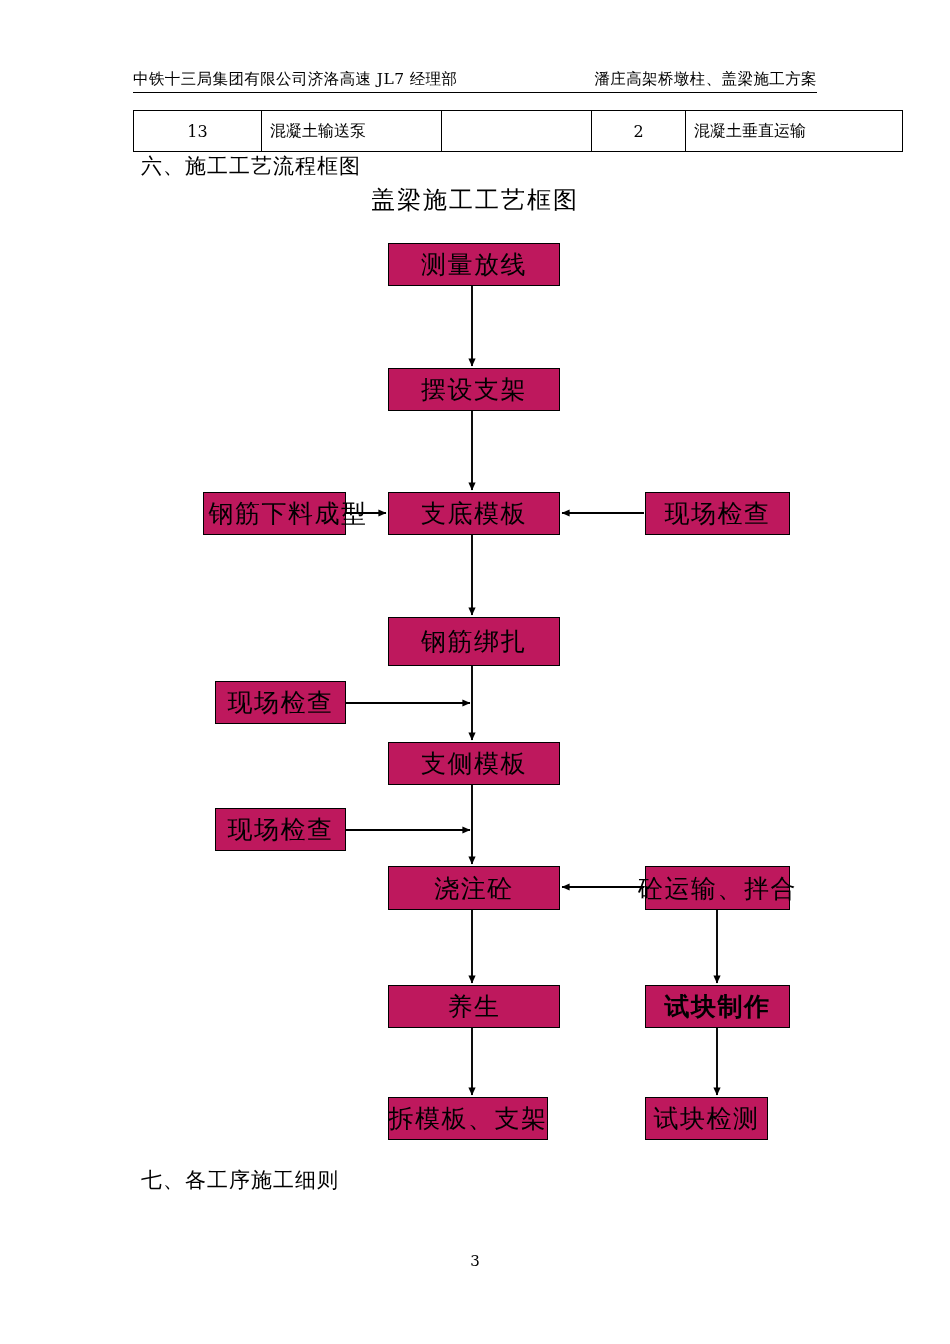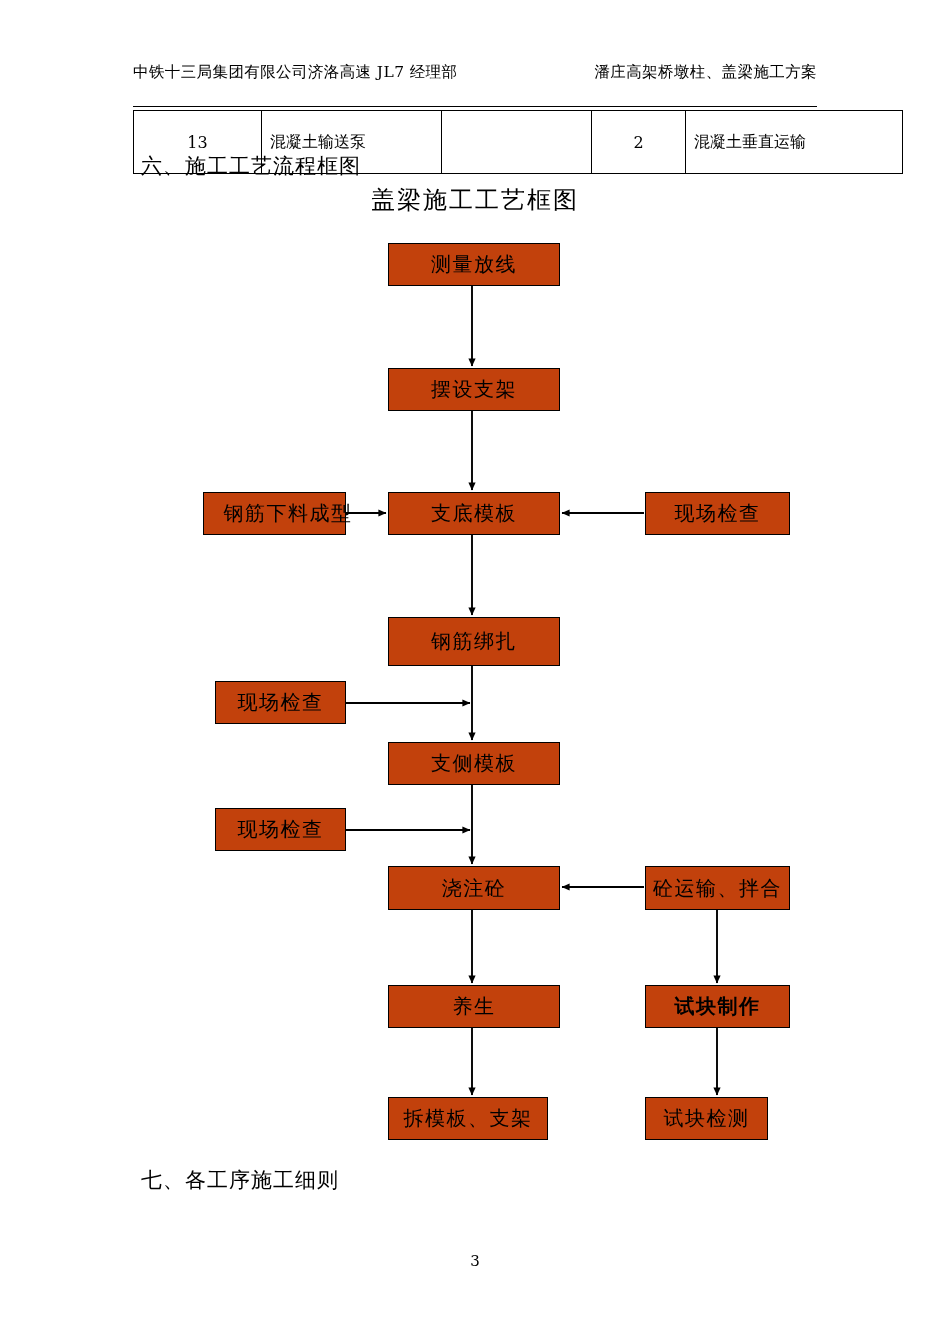--- a/index.html
+++ b/index.html
@@ -22,41 +22,41 @@
   
   .header {
     position: absolute;
     left: 133px;
     top: 62px;
     width: 684px;
     height: 28px;
     border-bottom: 1.6px solid #000;
     display: flex;
     justify-content: space-between;
-    align-items: flex-start;
+    align-items: flex-end;
     font-size: 15.5px;
     letter-spacing: 0.4px;
-    padding-bottom: 16px;
+    padding-bottom: 2px;
   }
   .header-left, .header-right { white-space: nowrap; }
 
   
   .table {
     position: absolute;
     left: 133px;
     top: 110px;
     width: 684px;
     border-collapse: collapse;
     table-layout: fixed;
   }
   .table td {
     border: 1.1px solid #000;
     height: 32px;
     font-size: 16px;
-    padding: 15px 8px;
+    padding: 4px 8px;
     vertical-align: middle;
   }
   .td-num   { width: 111px; text-align: center; }
   .td-name  { width: 163px; text-align: left; padding-left: 14px; }
   .td-spec  { width: 133px; }
   .td-qty   { width: 77px;  text-align: center; }
   .td-use   { width: 200px; text-align: left; padding-left: 12px; }
 
   
   .section-heading {
@@ -83,25 +83,25 @@
     position: absolute;
     left: 0;
     top: 0;
     width: 950px;
     height: 1344px;
   }
 
   .node {
     position: absolute;
     border: 1.6px solid #000;
-    background: #c2410c;
+    background: #be185d;
     display: flex;
     align-items: center;
     justify-content: center;
-    font-size: 20px;
+    font-size: 25px;
     letter-spacing: 1.5px;
     box-sizing: border-box;
     white-space: nowrap;
   }
 
   
   .page-number {
     position: absolute;
     left: 0;
     top: 1252px;

